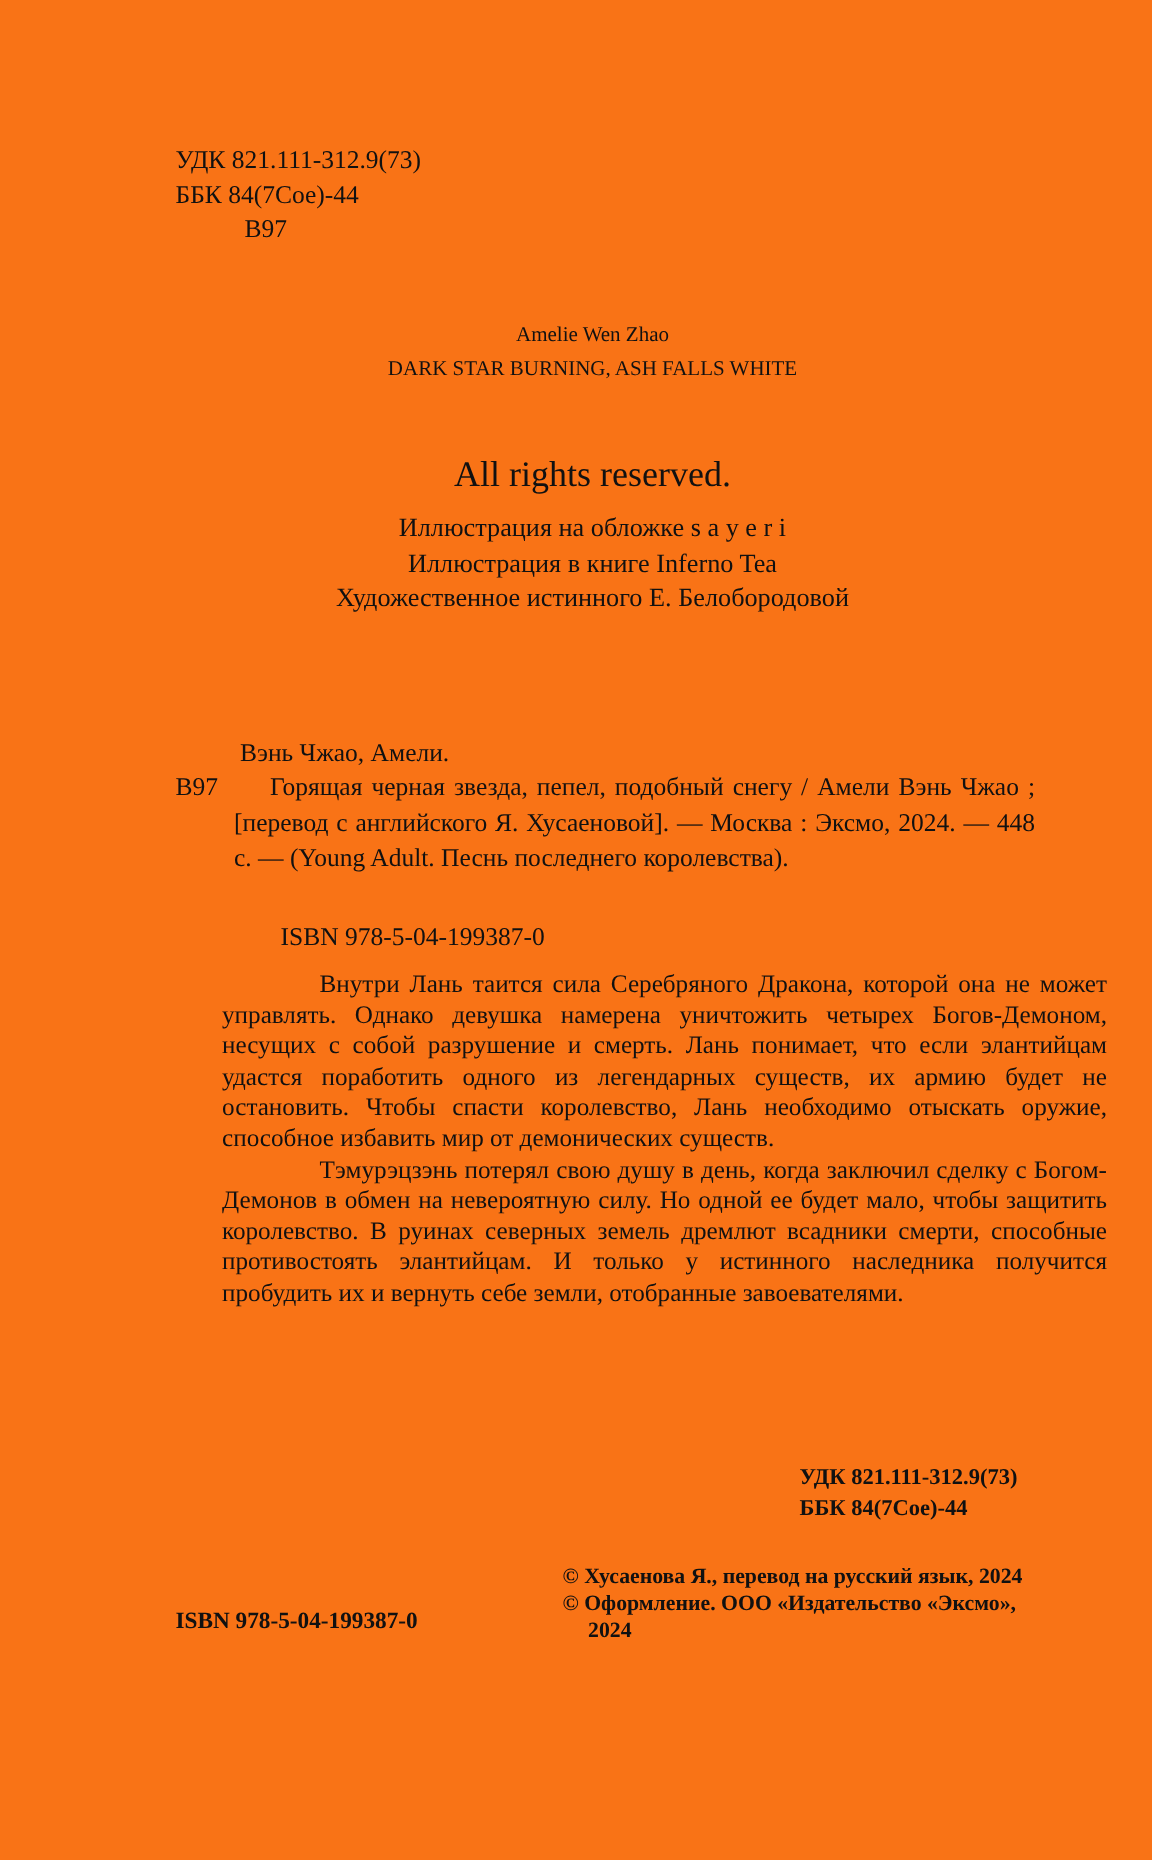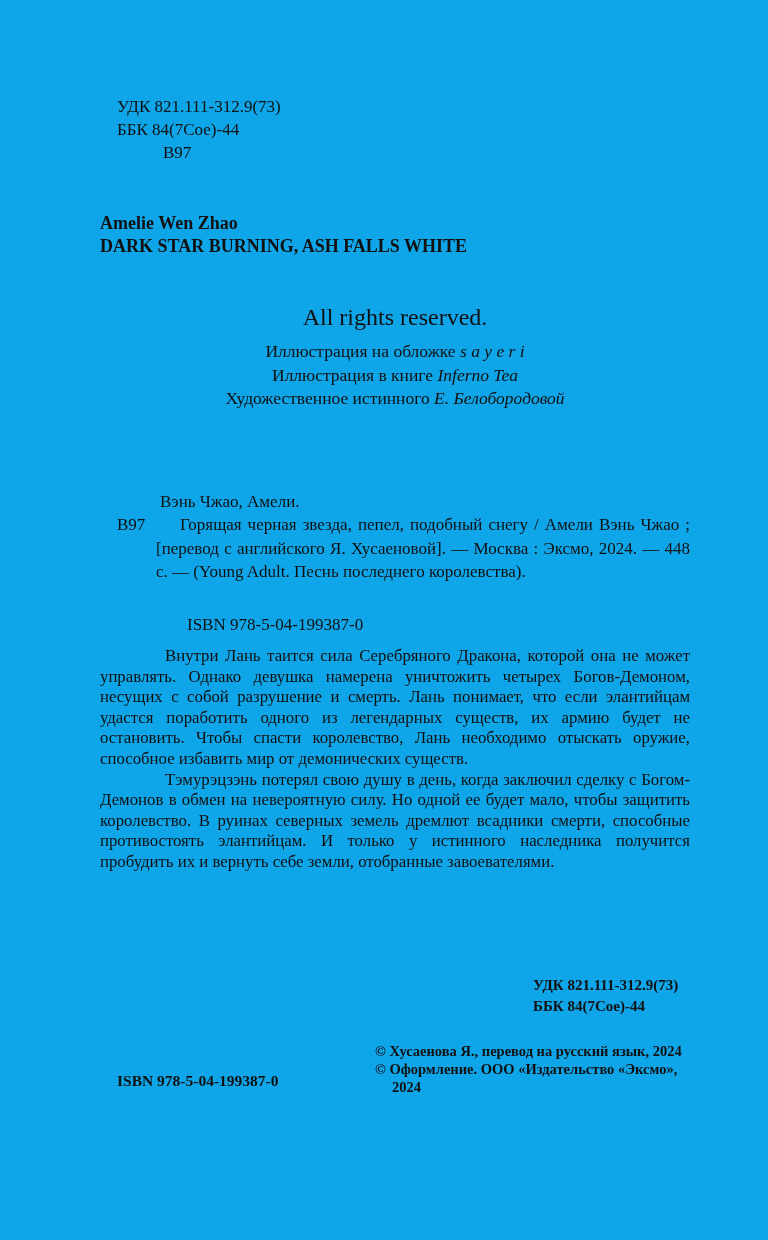--- a/index.html
+++ b/index.html
@@ -4,42 +4,42 @@
 <style>
   html, body {
     margin: 0;
     padding: 0;
     background: #ffffff;
   }
   #page {
     position: relative;
     width: 768px;
     height: 1240px;
-    background: #0ea5e9;
+    background: #f97316;
     font-family: "Liberation Serif", serif;
     color: #111111;
     overflow: hidden;
   }
   .abs { position: absolute; }
 
   
   #top-block {
     left: 117px; top: 95px;
     font-size: 17px; line-height: 23px;
   }
   #top-block .code-line { padding-left: 46px; }
 
   
   .column { left: 100px; width: 590px; }
 
-  #title-lines   { top: 212px; text-align: left; font-size: 18px; line-height: 23px; font-weight: bold; }
+  #title-lines   { top: 212px; text-align: center; font-size: 14px; line-height: 23px; }
   #copyright-line{ top: 268px; text-align: center; font-size: 18px; line-height: 23px; }
   #rights-line   { top: 306px; text-align: center; font-size: 24px; line-height: 23px; }
   #credits       { top: 340px; text-align: center; font-size: 17.5px; line-height: 23.5px; }
-  .credit-name   { font-style: italic; }
+  .credit-name   { }
 
   
   #catalog-heading {
     top: 490px; font-weight: normal; font-size: 17px; line-height: 23px;
     padding-left: 60px;
   }
   #catalog-entry-wrap { top: 513px; }
   #catalog-code {
     position: absolute; left: 17px; top: 0;
     font-size: 17px; line-height: 23.5px;
@@ -52,20 +52,21 @@
   #catalog-isbn {
     top: 613px; padding-left: 87px;
     font-size: 17px; line-height: 23px;
   }
 
   
   #annotation {
     top: 646px;
     font-size: 16.8px; line-height: 20.6px;
     text-align: justify;
+    margin-left: 48px;
   }
   #annotation p { margin: 0; text-indent: 65px; }
 
   
   #footer-udk {
     left: 533px; top: 975px;
     font-weight: bold; font-size: 15px; line-height: 21px;
   }
 
   

